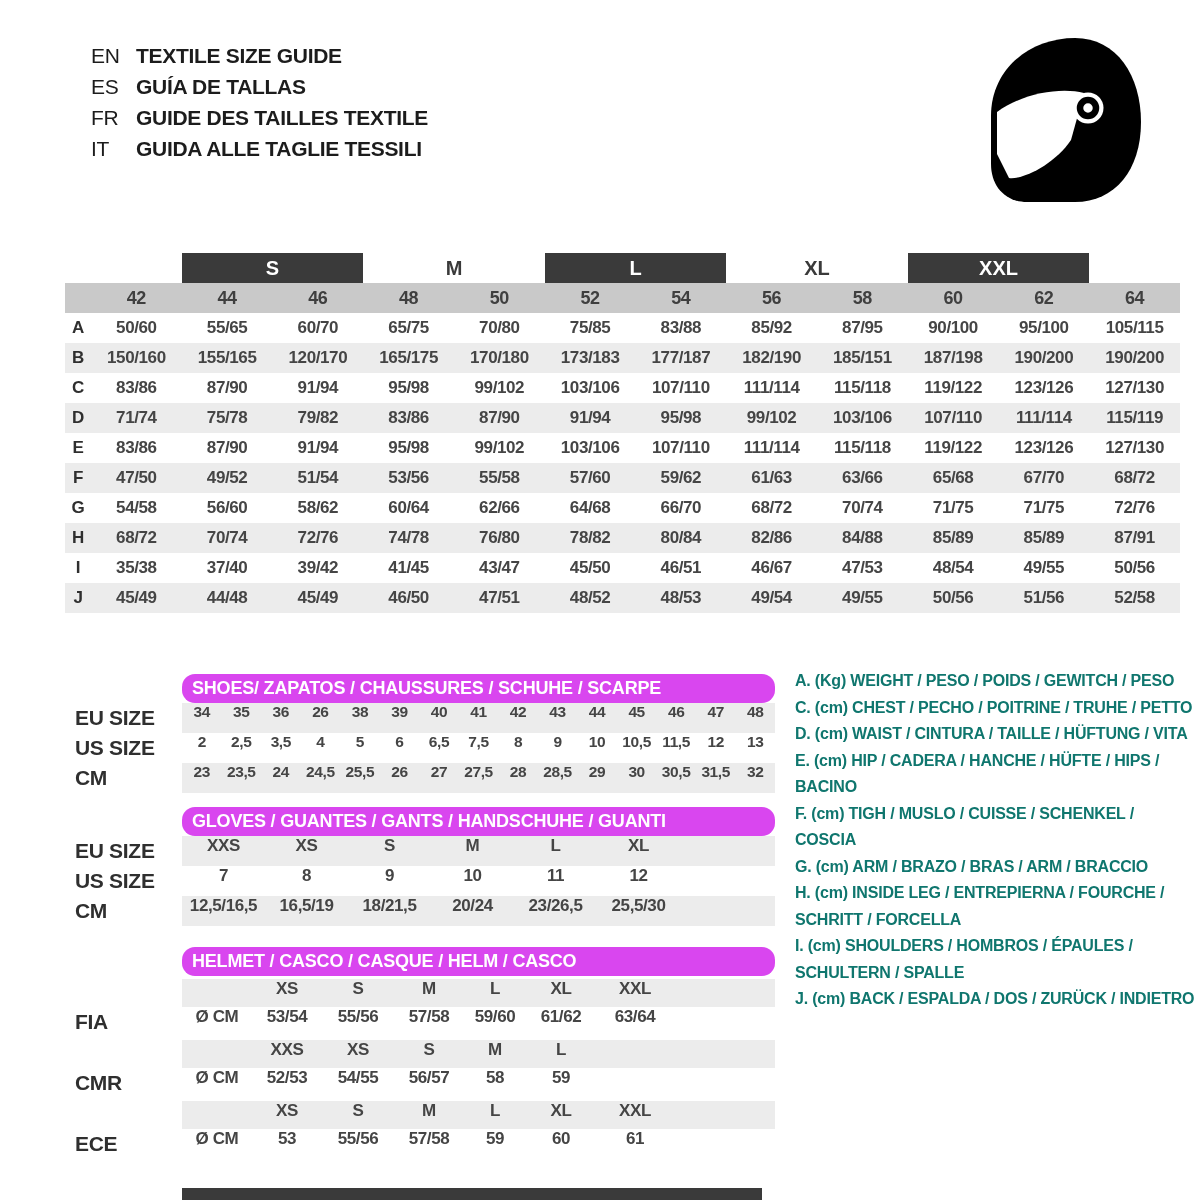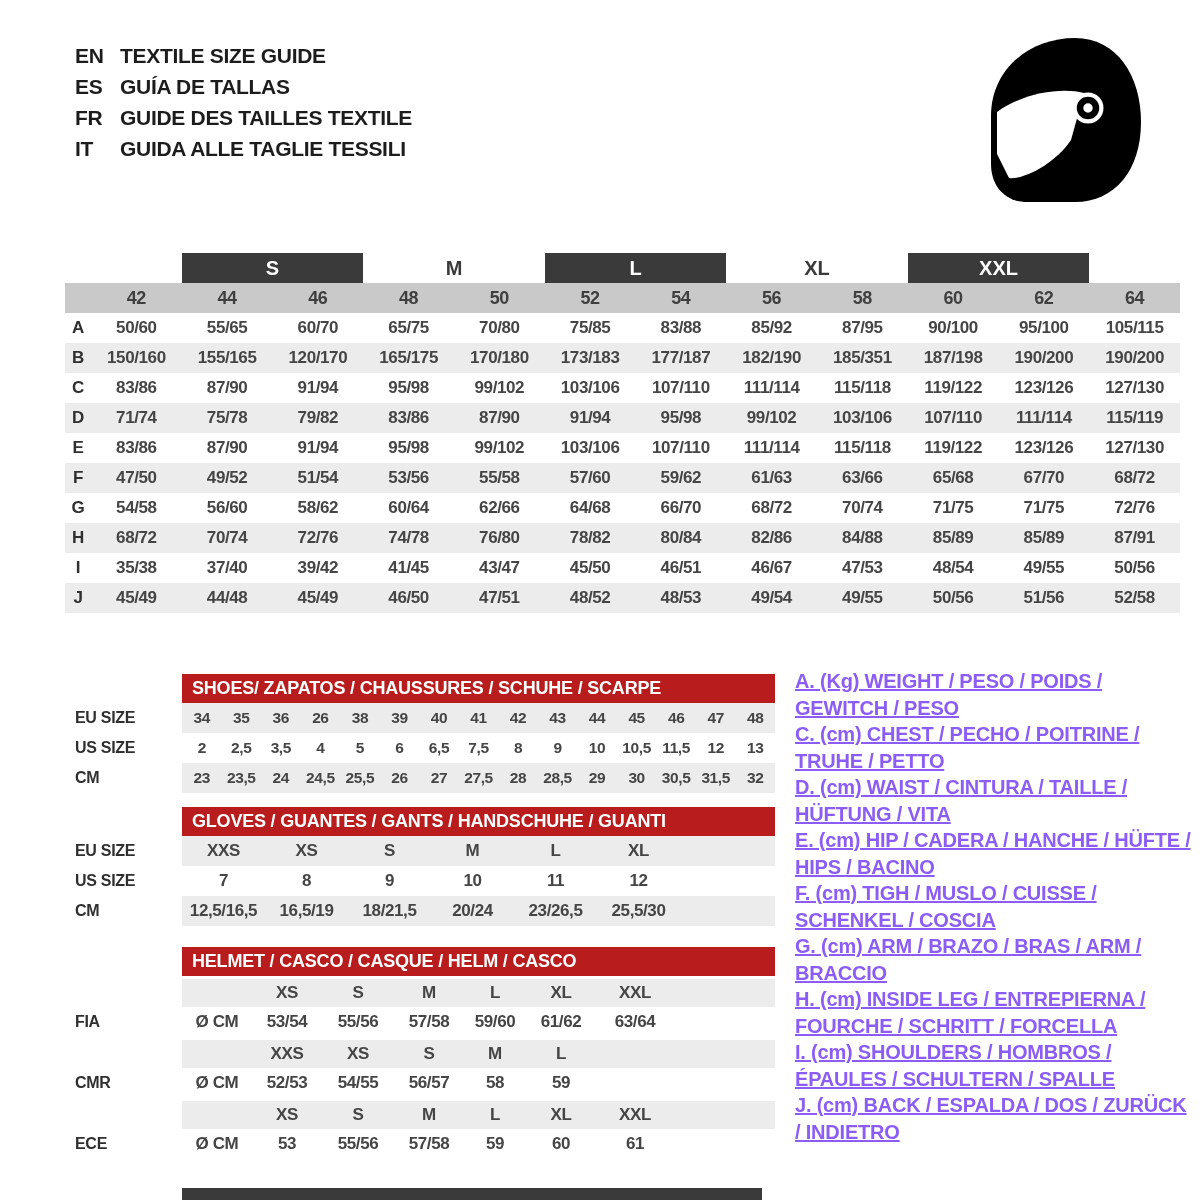--- a/index.html
+++ b/index.html
@@ -2,58 +2,58 @@
 <html><head>
 <meta charset="utf-8">
 <style>
   html,body{margin:0;padding:0;background:#fff;}
   .canvas{position:relative;width:1200px;height:1200px;background:#fff;overflow:hidden;
           font-family:"Liberation Sans","DejaVu Sans",sans-serif;color:#3d3d3d;}
 
   
   .langs{position:absolute;left:75px;top:40px;}
   .lang-row{display:flex;height:31px;align-items:center;}
-  .lang-code{width:45px;font-size:21px;font-weight:bold;color:#1c1c1c;letter-spacing:-0.3px;}
+  .lang-code{width:45px;font-size:21px;font-weight:normal;color:#1c1c1c;letter-spacing:-0.3px;margin-left:16px;}
   .lang-label{font-size:21px;font-weight:bold;color:#1c1c1c;letter-spacing:-0.3px;white-space:nowrap;}
 
   
   .helmet-icon{position:absolute;left:975px;top:30px;width:170px;height:185px;}
 
   
   table.main{position:absolute;left:65px;top:253px;width:1115px;border-collapse:collapse;table-layout:fixed;}
   table.main td{padding:0;text-align:center;vertical-align:middle;height:30px;
                 font-weight:bold;font-size:17px;color:#454545;letter-spacing:-0.4px;white-space:nowrap;}
   table.main td.grp{font-size:20px;color:#3a3a3a;letter-spacing:0;}
   table.main td.grp.dark{background:#3a3a3a;color:#ffffff;}
   table.main tr.band-row td{background:#c9c9c9;font-size:18px;color:#3f3f3f;}
   table.main tr.stripe td{background:#ececec;}
   table.main td.letter{font-size:17px;color:#2f2f2f;}
 
   
   .subtable{position:absolute;left:75px;width:700px;}
   .shoes{top:674px;} .gloves{top:807px;} .helm{top:947px;}
   .sub-title{margin-left:107px;width:583px;padding-left:10px;height:29px;line-height:29px;
-             background:#b91c1c;color:#fff;font-size:18px;font-weight:bold;letter-spacing:-0.2px;white-space:nowrap;}
+             background:#d946ef;color:#fff;font-size:18px;font-weight:bold;letter-spacing:-0.2px;white-space:nowrap;border-radius:13px;}
   .sub-row{display:flex;height:30px;align-items:center;}
-  .sub-label{width:107px;font-weight:bold;font-size:16px;color:#2f2f2f;letter-spacing:-0.3px;}
-  .sub-cells{width:593px;height:100%;display:flex;align-items:center;}
+  .sub-label{width:107px;font-weight:bold;font-size:21px;color:#2f2f2f;letter-spacing:-0.3px;}
+  .sub-cells{width:593px;height:100%;display:flex;align-items:flex-start;}
   .sub-cells.band{background:#ececec;}
   .sub-cell{text-align:center;font-weight:bold;color:#454545;font-size:15.5px;letter-spacing:-0.4px;white-space:nowrap;}
   .shoes .sub-cell{flex:1;}
   .gloves .sub-cell{flex:0 0 83px;font-size:17px;}
   .helm .sub-row{height:30px;}
   .helm .sub-row.rband{height:28px;margin-top:3px;}
   .helm .sub-cell{flex:0 0 70px;font-size:17px;}
   .helm .sub-cell:nth-child(3){flex-basis:72px;}
   .helm .sub-cell:nth-child(5){flex-basis:62px;}
   .helm .sub-cell:nth-child(7){flex-basis:78px;}
 
   
   .legend{position:absolute;left:795px;top:668px;width:400px;}
-  .legend-line{font-size:20px;font-weight:bold;color:#8b5cf6;line-height:26.5px;letter-spacing:-0.2px;text-decoration:underline;}
+  .legend-line{font-size:16px;font-weight:bold;color:#0f766e;line-height:26.5px;letter-spacing:-0.2px;}
 
   
   .bottom-bar{position:absolute;left:182px;top:1188px;width:580px;height:12px;background:#3a3a3a;}
 </style>
 </head>
 <body>
 
 <div class="canvas">
 
   <div class="langs">
@@ -145,21 +145,21 @@
         <tr class="stripe">
           <td class="letter">B</td>
           <td>150/160</td>
           <td>155/165</td>
           <td>120/170</td>
           <td>165/175</td>
           <td>170/180</td>
           <td>173/183</td>
           <td>177/187</td>
           <td>182/190</td>
-          <td>185/351</td>
+          <td>185/151</td>
           <td>187/198</td>
           <td>190/200</td>
           <td>190/200</td>
         </tr>
         <tr>
           <td class="letter">C</td>
           <td>83/86</td>
           <td>87/90</td>
           <td>91/94</td>
           <td>95/98</td>

